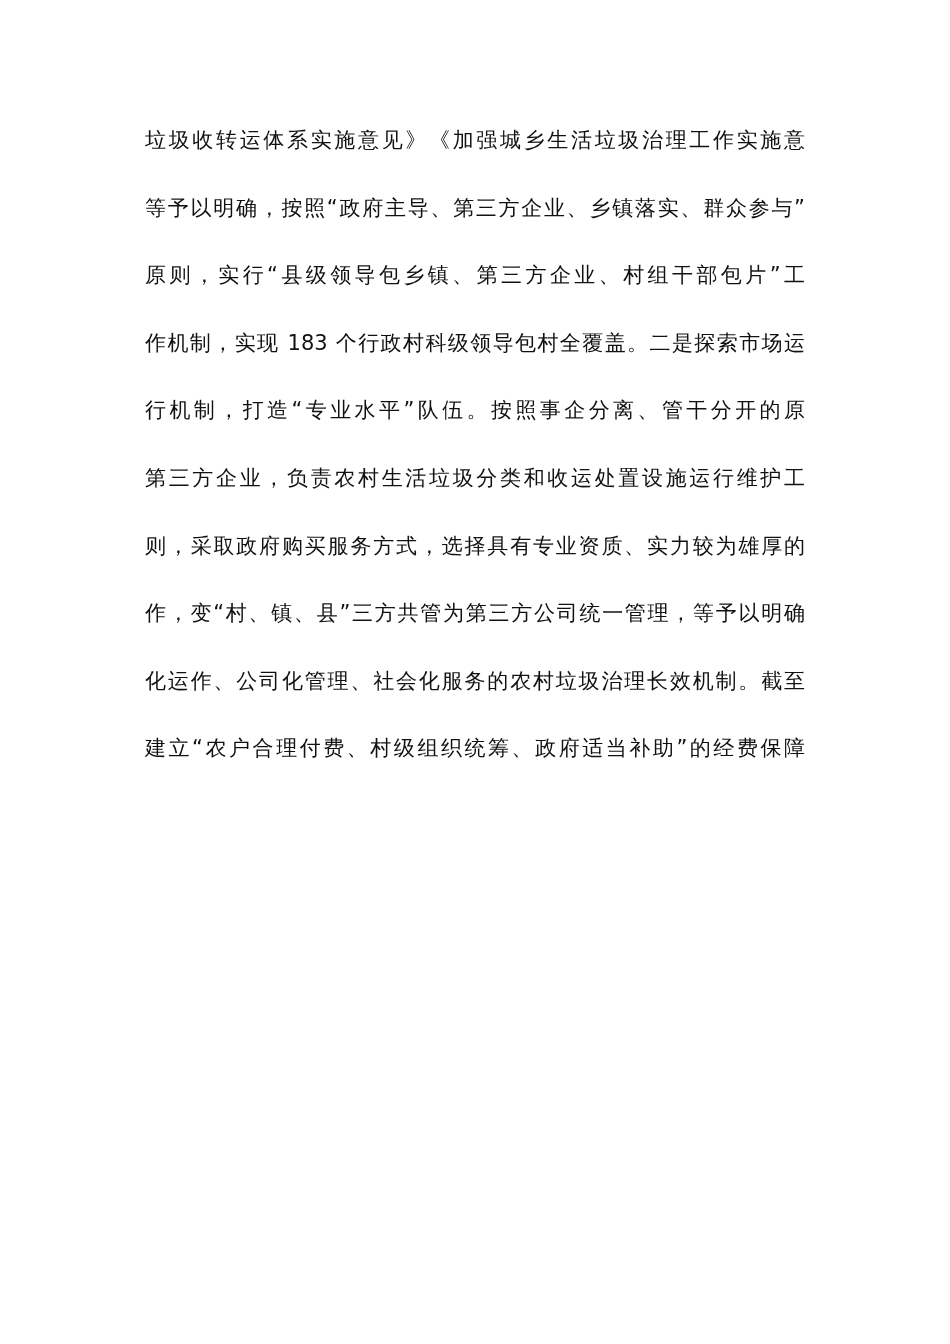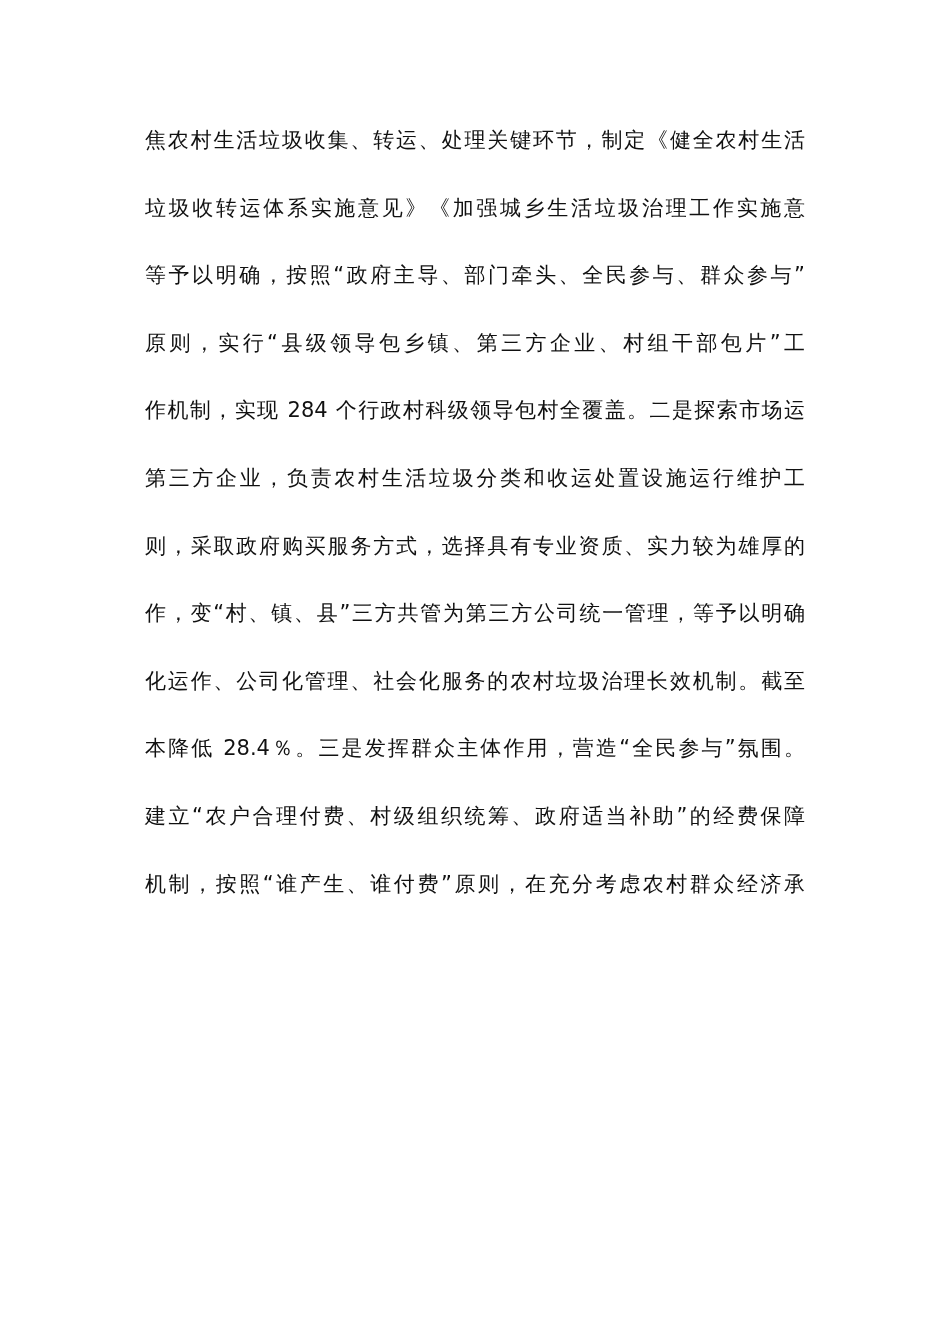--- a/index.html
+++ b/index.html
@@ -17,26 +17,24 @@
     text-align: justify; text-align-last: justify;
     width: 660px; display: block;
   }
   .line.last { text-align-last: justify; }
 </style>
 </head>
 <body>
 
 <div class="page">
   <div class="body-text">
-    <span class="line">焦农村生活垃圾收集、转运、处理关键环节，制定《健全农村生活</span>
     <span class="line">垃圾收转运体系实施意见》《加强城乡生活垃圾治理工作实施意</span>
-    <span class="line">等予以明确，按照“政府主导、部门牵头、全民参与、群众参与”</span>
+    <span class="line">等予以明确，按照“政府主导、第三方企业、乡镇落实、群众参与”</span>
     <span class="line">原则，实行“县级领导包乡镇、第三方企业、村组干部包片”工</span>
-    <span class="line">作机制，实现 284 个行政村科级领导包村全覆盖。二是探索市场运</span>
+    <span class="line">作机制，实现 183 个行政村科级领导包村全覆盖。二是探索市场运</span>
+    <span class="line">行机制，打造“专业水平”队伍。按照事企分离、管干分开的原</span>
     <span class="line">第三方企业，负责农村生活垃圾分类和收运处置设施运行维护工</span>
     <span class="line">则，采取政府购买服务方式，选择具有专业资质、实力较为雄厚的</span>
     <span class="line">作，变“村、镇、县”三方共管为第三方公司统一管理，等予以明确</span>
     <span class="line">化运作、公司化管理、社会化服务的农村垃圾治理长效机制。截至</span>
-    <span class="line">本降低 28.4％。三是发挥群众主体作用，营造“全民参与”氛围。</span>
     <span class="line">建立“农户合理付费、村级组织统筹、政府适当补助”的经费保障</span>
-    <span class="line last">机制，按照“谁产生、谁付费”原则，在充分考虑农村群众经济承</span>
   </div>
 </div>
 
 </body></html>

